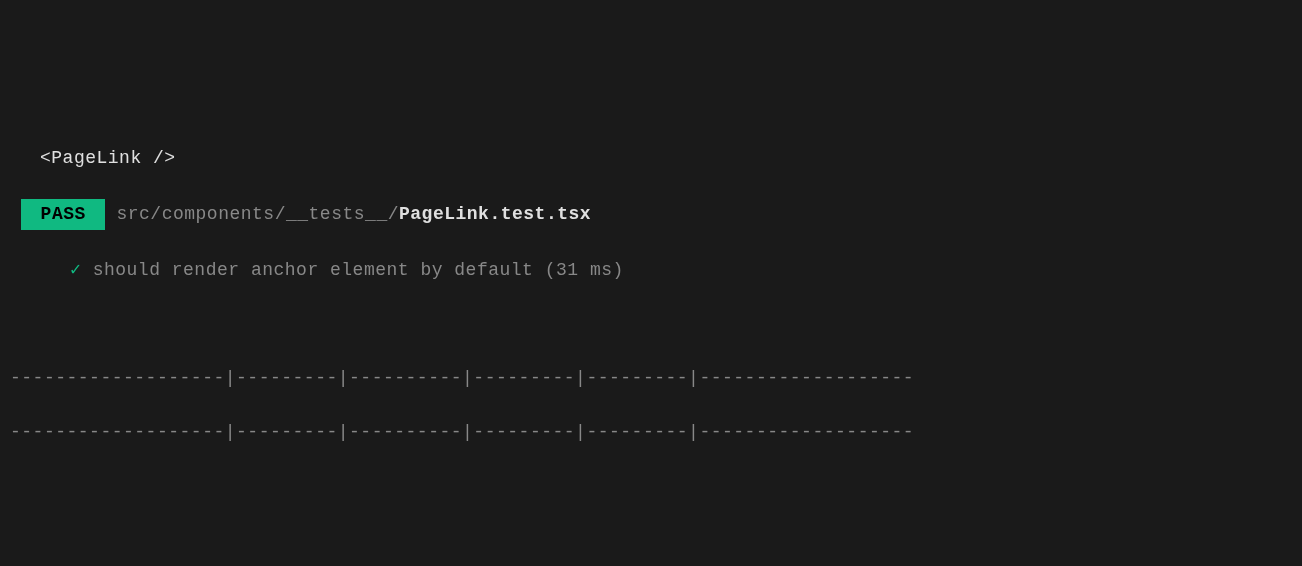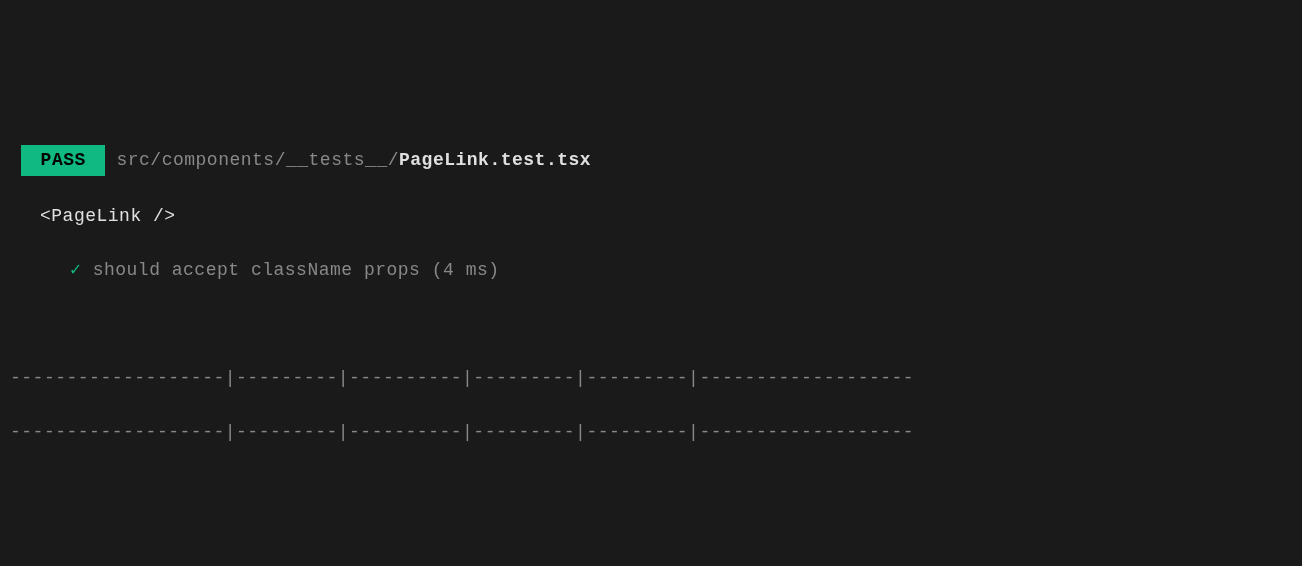--- a/index.html
+++ b/index.html
@@ -45,23 +45,23 @@
     .line {
       display: block;
     }
   </style>
 </head>
 <body>
 
 
 
 <div>
+<span class="line indent1"><span class="white">&lt;PageLink /&gt;</span></span>
 <span class="line"> <span class="pass-badge"> PASS </span> <span class="gray">src/components/__tests__/</span><span class="white bold">PageLink.test.tsx</span></span>
-<span class="line indent1"><span class="white">&lt;PageLink /&gt;</span></span>
-<span class="line indent2"><span class="check">✓</span> <span class="gray">should accept className props</span> <span class="gray">(4 ms)</span></span>
+<span class="line indent2"><span class="check">✓</span> <span class="gray">should render anchor element by default</span> <span class="gray">(31 ms)</span></span>
 <span class="line"> </span>
 <span class="line gray">-------------------|---------|----------|---------|---------|-------------------</span>
 <span class="line gray">-------------------|---------|----------|---------|---------|-------------------</span>
 
 
 
 
 
 
 

